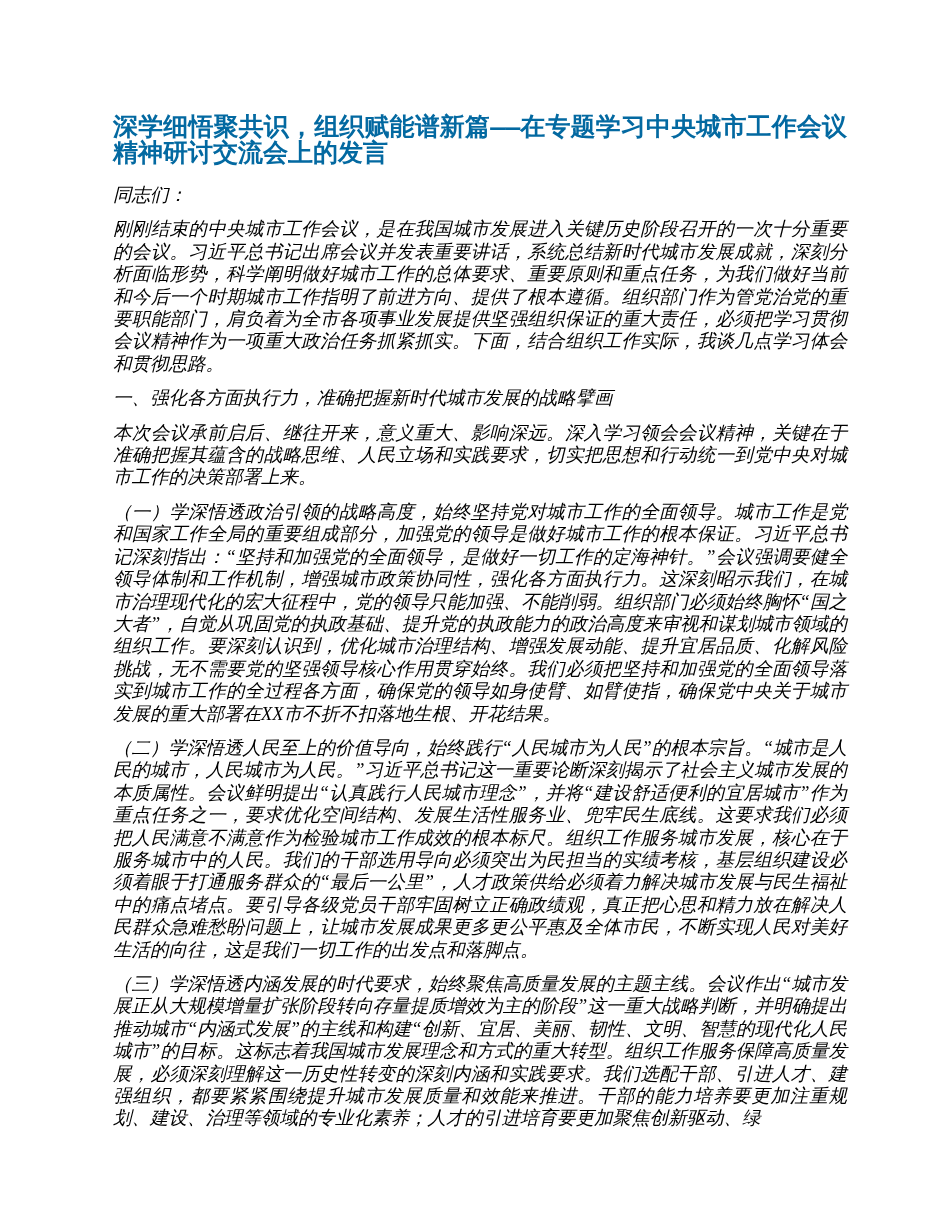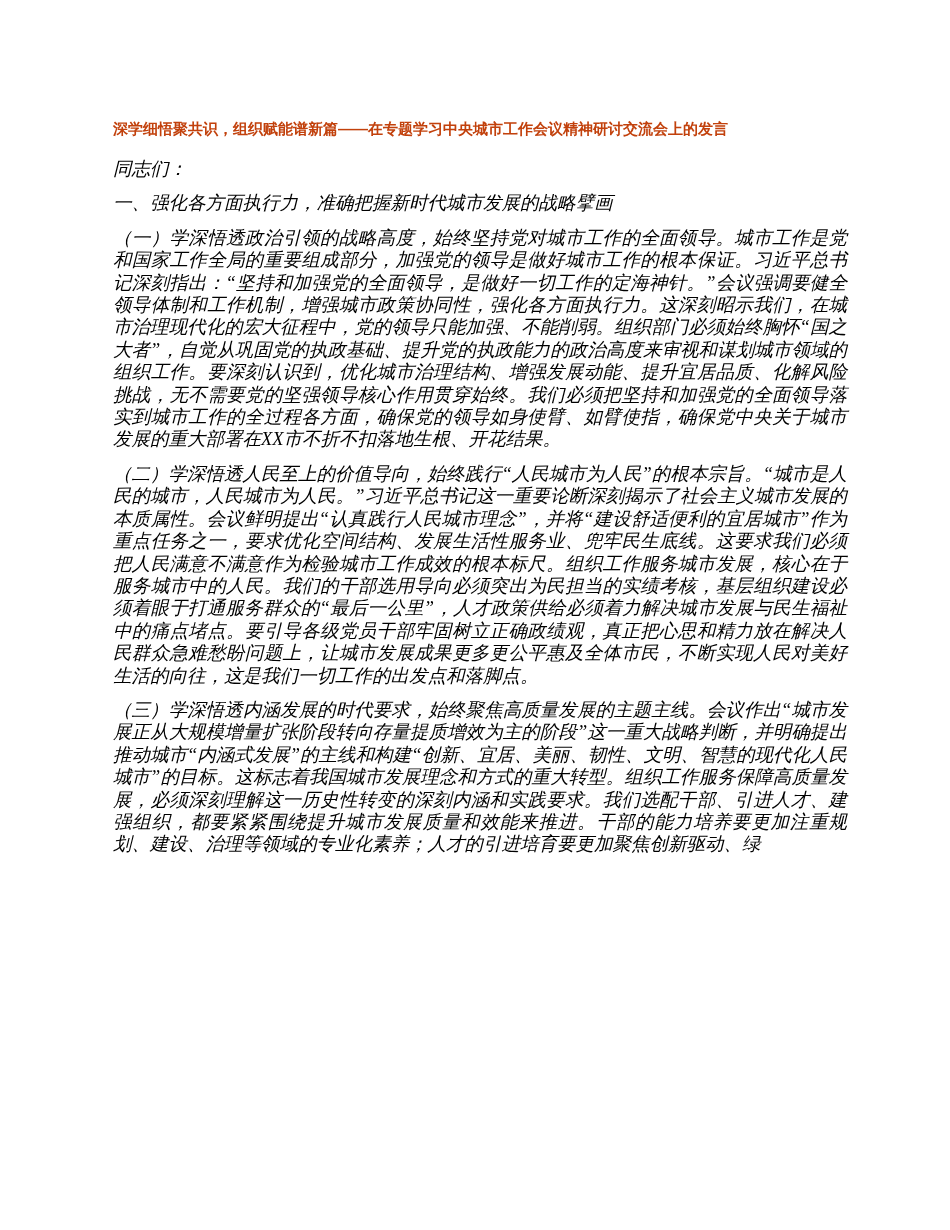--- a/index.html
+++ b/index.html
@@ -23,48 +23,50 @@
     left: 113px;
     top: 116px;
     width: 734px;
     color: #000000;
     font-family: "Liberation Serif", "DejaVu Serif", serif;
     font-size: 18.5px;
     line-height: 22.4px;
     text-align: justify;
   }
   .doc-title {
-    font-family: Liberation Sans, sans-serif;
+    font-family: Liberation Mono, monospace;
     font-weight: bold;
-    font-size: 15px;
+    font-size: 25px;
     line-height: 26px;
     margin: 0 0 16px 0;
-    color: #c2410c;
+    color: #0369a1;
   }
   .para {
     margin: 0 0 12px 0;
     font-style: italic;
   }
   .section-heading {
     
     margin: 0 0 12px 0;
   }
 </style>
 </head>
 <body>
 
 <div class="page">
   <div class="content">
     <h1 class="doc-title">深学细悟聚共识，组织赋能谱新篇——在专题学习中央城市工作会议精神研讨交流会上的发言</h1>
 
     <p class="para">同志们：</p>
 
+    <p class="para">刚刚结束的中央城市工作会议，是在我国城市发展进入关键历史阶段召开的一次十分重要的会议。习近平总书记出席会议并发表重要讲话，系统总结新时代城市发展成就，深刻分析面临形势，科学阐明做好城市工作的总体要求、重要原则和重点任务，为我们做好当前和今后一个时期城市工作指明了前进方向、提供了根本遵循。组织部门作为管党治党的重要职能部门，肩负着为全市各项事业发展提供坚强组织保证的重大责任，必须把学习贯彻会议精神作为一项重大政治任务抓紧抓实。下面，结合组织工作实际，我谈几点学习体会和贯彻思路。</p>
 
     <p class="para section-heading">一、强化各方面执行力，准确把握新时代城市发展的战略擘画</p>
 
+    <p class="para">本次会议承前启后、继往开来，意义重大、影响深远。深入学习领会会议精神，关键在于准确把握其蕴含的战略思维、人民立场和实践要求，切实把思想和行动统一到党中央对城市工作的决策部署上来。</p>
 
     <p class="para">（一）学深悟透政治引领的战略高度，始终坚持党对城市工作的全面领导。城市工作是党和国家工作全局的重要组成部分，加强党的领导是做好城市工作的根本保证。习近平总书记深刻指出：“坚持和加强党的全面领导，是做好一切工作的定海神针。”会议强调要健全领导体制和工作机制，增强城市政策协同性，强化各方面执行力。这深刻昭示我们，在城市治理现代化的宏大征程中，党的领导只能加强、不能削弱。组织部门必须始终胸怀“国之大者”，自觉从巩固党的执政基础、提升党的执政能力的政治高度来审视和谋划城市领域的组织工作。要深刻认识到，优化城市治理结构、增强发展动能、提升宜居品质、化解风险挑战，无不需要党的坚强领导核心作用贯穿始终。我们必须把坚持和加强党的全面领导落实到城市工作的全过程各方面，确保党的领导如身使臂、如臂使指，确保党中央关于城市发展的重大部署在XX市不折不扣落地生根、开花结果。</p>
 
     <p class="para">（二）学深悟透人民至上的价值导向，始终践行“人民城市为人民”的根本宗旨。“城市是人民的城市，人民城市为人民。”习近平总书记这一重要论断深刻揭示了社会主义城市发展的本质属性。会议鲜明提出“认真践行人民城市理念”，并将“建设舒适便利的宜居城市”作为重点任务之一，要求优化空间结构、发展生活性服务业、兜牢民生底线。这要求我们必须把人民满意不满意作为检验城市工作成效的根本标尺。组织工作服务城市发展，核心在于服务城市中的人民。我们的干部选用导向必须突出为民担当的实绩考核，基层组织建设必须着眼于打通服务群众的“最后一公里”，人才政策供给必须着力解决城市发展与民生福祉中的痛点堵点。要引导各级党员干部牢固树立正确政绩观，真正把心思和精力放在解决人民群众急难愁盼问题上，让城市发展成果更多更公平惠及全体市民，不断实现人民对美好生活的向往，这是我们一切工作的出发点和落脚点。</p>
 
     <p class="para">（三）学深悟透内涵发展的时代要求，始终聚焦高质量发展的主题主线。会议作出“城市发展正从大规模增量扩张阶段转向存量提质增效为主的阶段”这一重大战略判断，并明确提出推动城市“内涵式发展”的主线和构建“创新、宜居、美丽、韧性、文明、智慧的现代化人民城市”的目标。这标志着我国城市发展理念和方式的重大转型。组织工作服务保障高质量发展，必须深刻理解这一历史性转变的深刻内涵和实践要求。我们选配干部、引进人才、建强组织，都要紧紧围绕提升城市发展质量和效能来推进。干部的能力培养要更加注重规划、建设、治理等领域的专业化素养；人才的引进培育要更加聚焦创新驱动、绿</p>
   </div>
 </div>
 
 </body></html>

